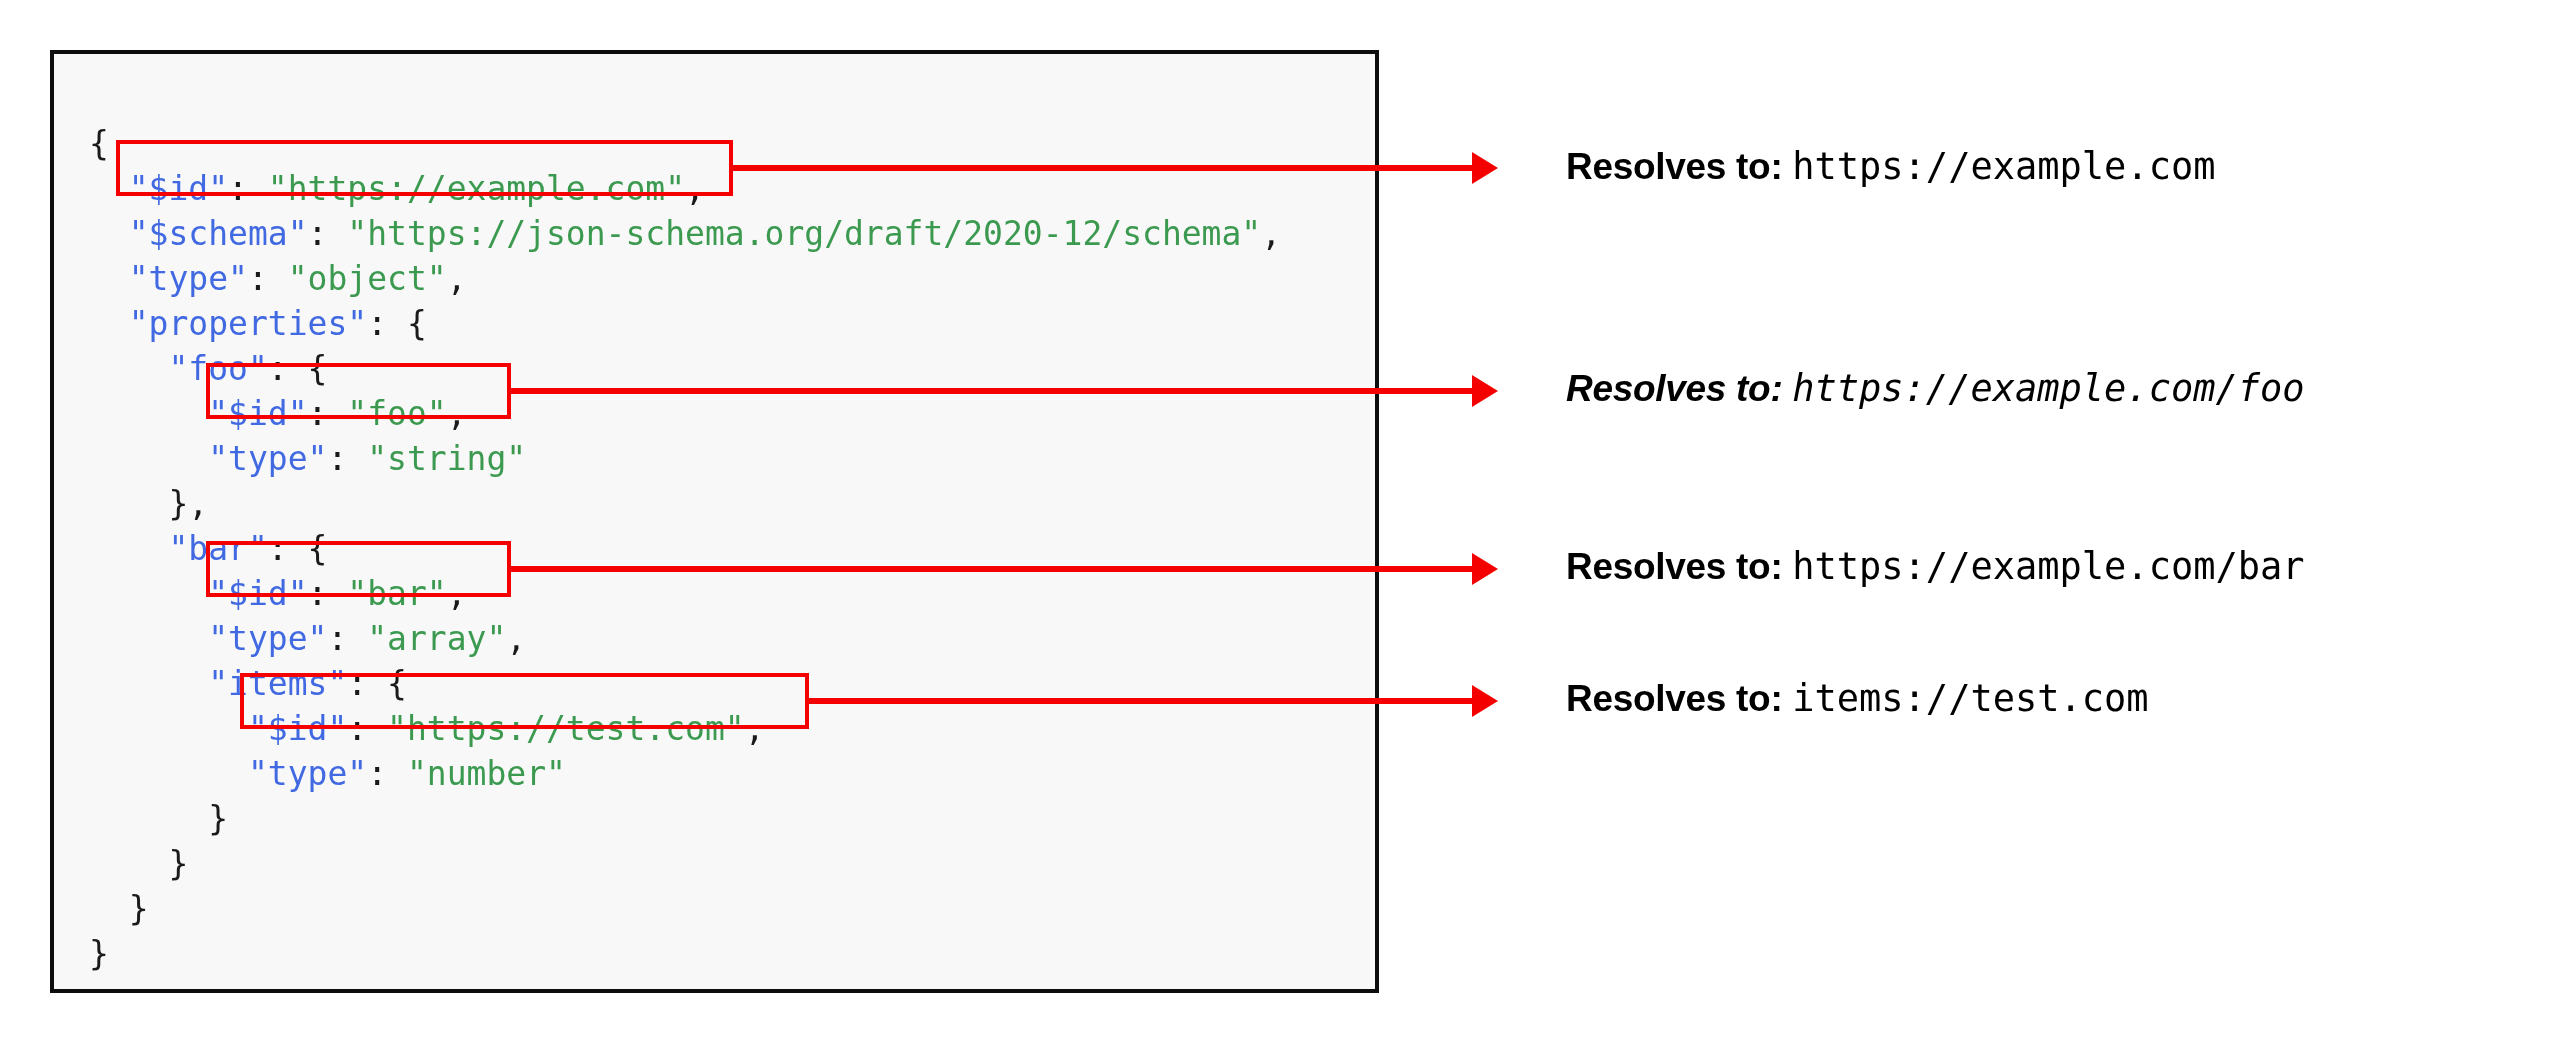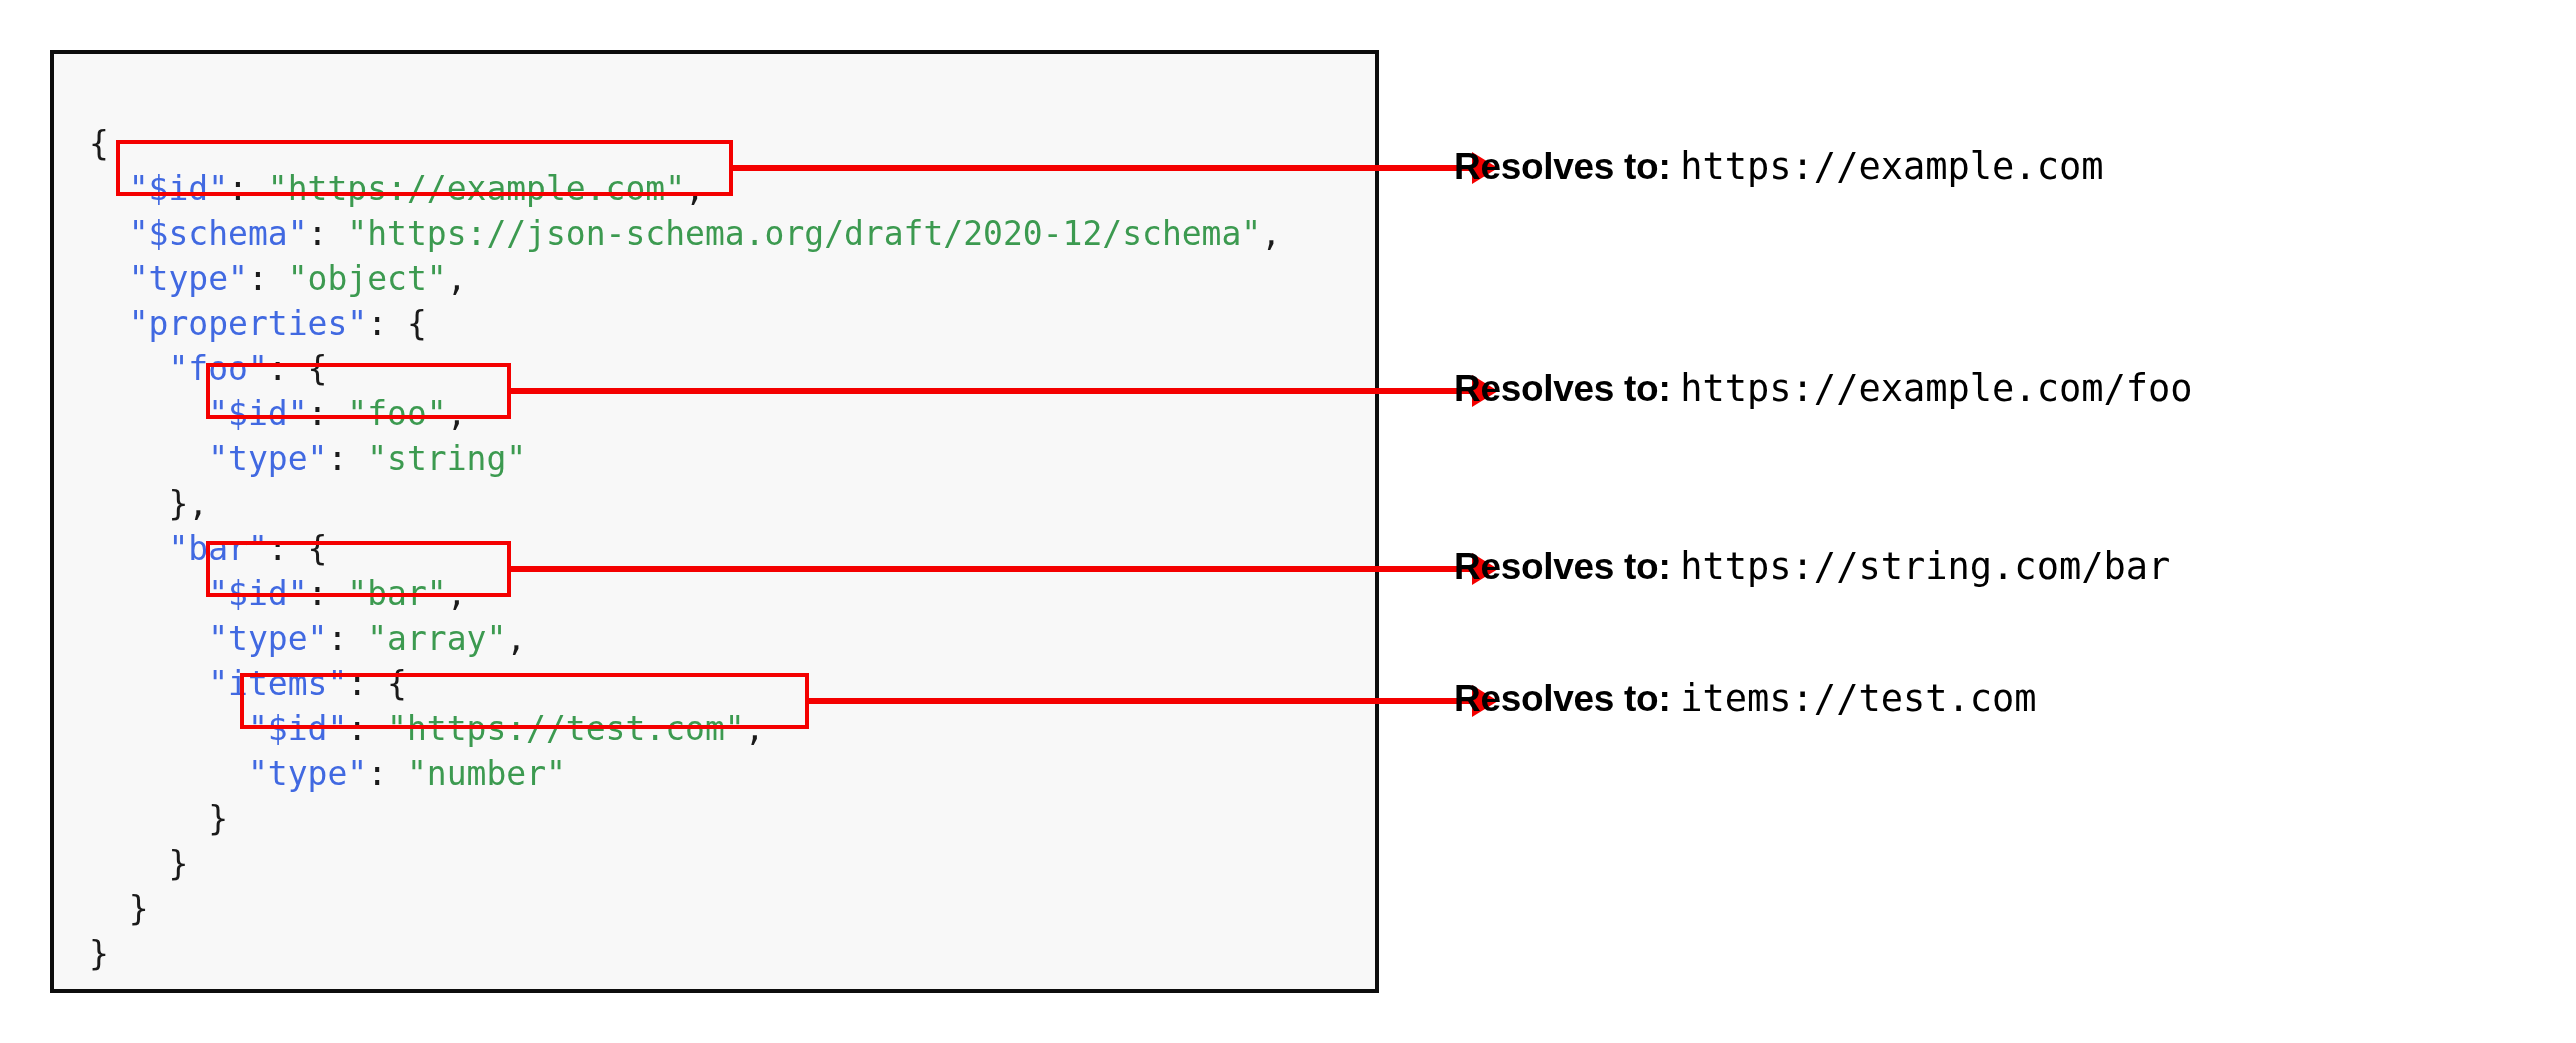--- a/index.html
+++ b/index.html
@@ -70,21 +70,21 @@
     width: 0;
     height: 0;
     border-top: 16px solid transparent;
     border-bottom: 16px solid transparent;
     border-left: 26px solid #f40000;
   }
 
   
   .annotation {
     position: absolute;
-    left: 1454px;
+    left: 1566px;
     white-space: nowrap;
     z-index: 5;
     line-height: 1;
     text-align: right;
   }
   .ann-label {
     font-family: "Liberation Sans", sans-serif;
     font-weight: bold;
     font-size: 37px;
     color: #000000;
@@ -113,17 +113,17 @@
 
 <div id="arrow-layer">
     <div class="arrow" style="left: 733px; top: 165px; width: 741px; background: rgb(244, 0, 0);"></div>
     <div class="arrow" style="left: 511px; top: 388px; width: 963px; background: rgb(244, 0, 0);"></div>
     <div class="arrow" style="left: 511px; top: 566px; width: 963px; background: rgb(244, 0, 0);"></div>
     <div class="arrow" style="left: 809px; top: 698px; width: 665px; background: rgb(244, 0, 0);"></div>
   </div>
 
 <div id="annotation-layer">
     <div class="annotation" style="top: 148px;"><span class="ann-label">Resolves to:</span><span class="ann-url">https://example.com</span></div>
-    <div class="annotation" style="top: 370px;"><span class="ann-label">Resolves to:</span><span class="ann-url">https://example.com/foo</span></div>
-    <div class="annotation" style="top: 548px;"><span class="ann-label">Resolves to:</span><span class="ann-url">https://string.com/bar</span></div>
+    <div class="annotation" style="top: 370px; font-style: italic;"><span class="ann-label">Resolves to:</span><span class="ann-url">https://example.com/foo</span></div>
+    <div class="annotation" style="top: 548px;"><span class="ann-label">Resolves to:</span><span class="ann-url">https://example.com/bar</span></div>
     <div class="annotation" style="top: 680px;"><span class="ann-label">Resolves to:</span><span class="ann-url">items://test.com</span></div>
   </div>
 
 
 </body></html>

